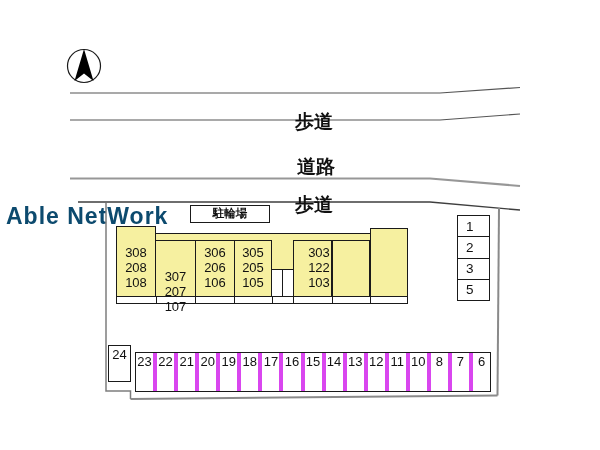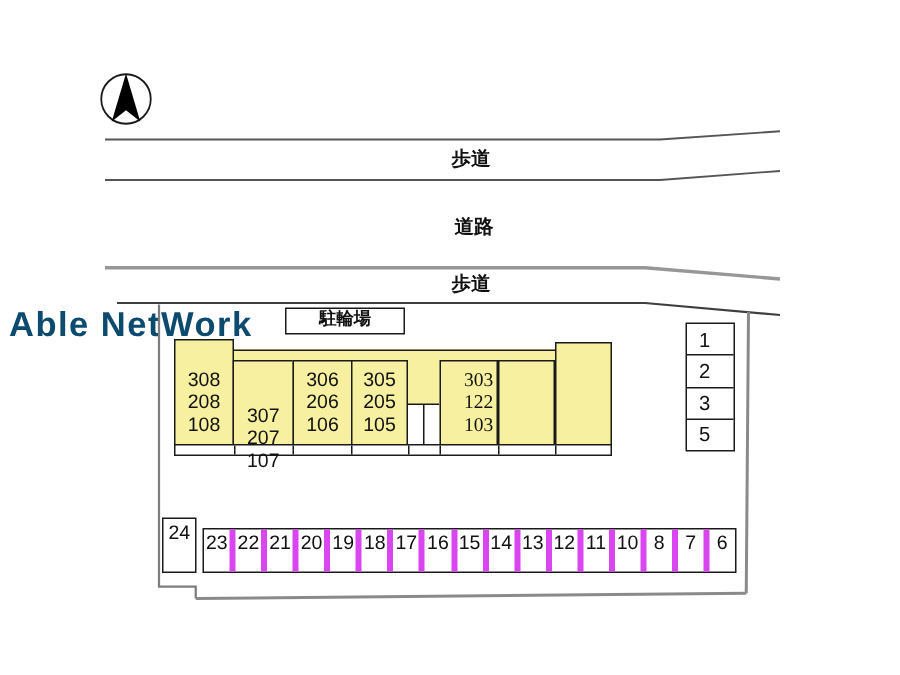--- a/index.html
+++ b/index.html
@@ -4,40 +4,40 @@
 <style>
   html,body{margin:0;padding:0;background:#fff;}
   #canvas{position:relative;width:600px;height:450px;background:#fff;overflow:hidden;
           font-family:"Liberation Sans","DejaVu Sans",sans-serif;color:#111;}
   .abs{position:absolute;box-sizing:border-box;}
   
   #watermark{z-index:1;font-size:23px;font-weight:bold;letter-spacing:1px;color:#0c4a6e;white-space:nowrap;}
   #lines-svg{z-index:2;left:0;top:0;}
   .lv3{z-index:3;}
   
-  .road-label{width:44px;text-align:center;font-size:13px;font-weight:bold;color:#111;}
+  .road-label{width:44px;text-align:center;font-size:19px;font-weight:bold;color:#111;margin-top:12px;}
   
   #bike-box{left:190px;top:205px;width:80px;height:18px;border:1.5px solid #1a1a1a;background:#fff;
             font-size:11.5px;font-weight:bold;text-align:center;line-height:15px;}
   
   .bpart{background:#F6F0A0;}
   .unit{border:1.2px solid #1a1a1a;}
   .unit-label{text-align:center;font-size:13px;line-height:14.8px;z-index:4;}
   #balcony-strip{left:116px;top:296px;width:292px;height:8px;background:#fff;border:1.2px solid #1a1a1a;}
   .strip-div{position:absolute;top:0;width:1px;height:100%;background:#1a1a1a;}
   
   #side-column{left:457px;top:215px;width:33px;height:86px;border:1.3px solid #1a1a1a;background:#fff;
                display:flex;flex-direction:column;}
   #side-column .cell{flex:1;border-top:1px solid #1a1a1a;font-size:13.5px;padding-left:8px;
                      display:flex;align-items:center;}
   #side-column .cell:first-child{border-top:none;}
   
   #space-24{left:108px;top:345px;width:23px;height:37px;border:1.3px solid #1a1a1a;background:#fff;
             font-size:13px;text-align:center;padding-top:1px;}
-  #parking-row{left:135px;top:352px;width:356px;height:30px;border:1.2px solid #1a1a1a;background:#fff;
+  #parking-row{left:135px;top:352px;width:356px;height:40px;border:1.2px solid #1a1a1a;background:#fff;
                display:flex;}
   #parking-row .cell{flex:1;border-left:4px solid #d946ef;font-size:13px;text-align:center;padding-top:1px;}
   #parking-row .cell:first-child{border-left:none;}
 </style>
 </head>
 <body>
 
 <div id="canvas">
 
   <div id="watermark" class="abs" style="left:6px;top:203px;">Able NetWork</div>
@@ -91,21 +91,21 @@
   <div class="abs unit-label" style="left:195px;top:246px;width:40px;">
     <div>306</div>
     <div>206</div>
     <div>106</div>
   </div>
   <div class="abs unit-label" style="left:234px;top:246px;width:38px;">
     <div>305</div>
     <div>205</div>
     <div>105</div>
   </div>
-  <div class="abs unit-label" style="left:293px;top:246px;width:52px;font-family:Liberation Serif, serif;">
+  <div class="abs unit-label" style="left:293px;top:246px;width:52px;">
     <div>303</div>
     <div>122</div>
     <div>103</div>
   </div>
 
   <div id="balcony-strip" class="abs lv3">
     <div class="strip-div" style="left:39px;"></div>
     <div class="strip-div" style="left:78px;"></div>
     <div class="strip-div" style="left:117px;"></div>
     <div class="strip-div" style="left:155px;"></div>

